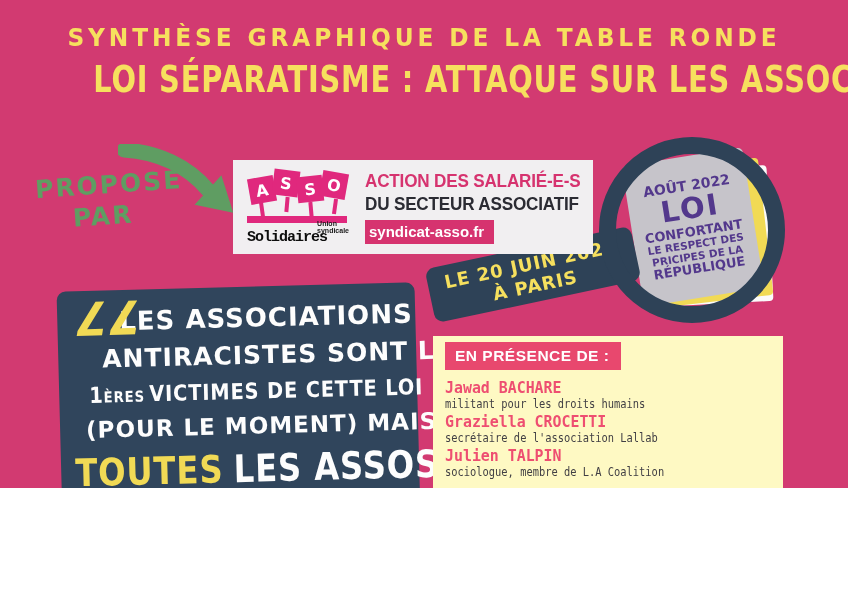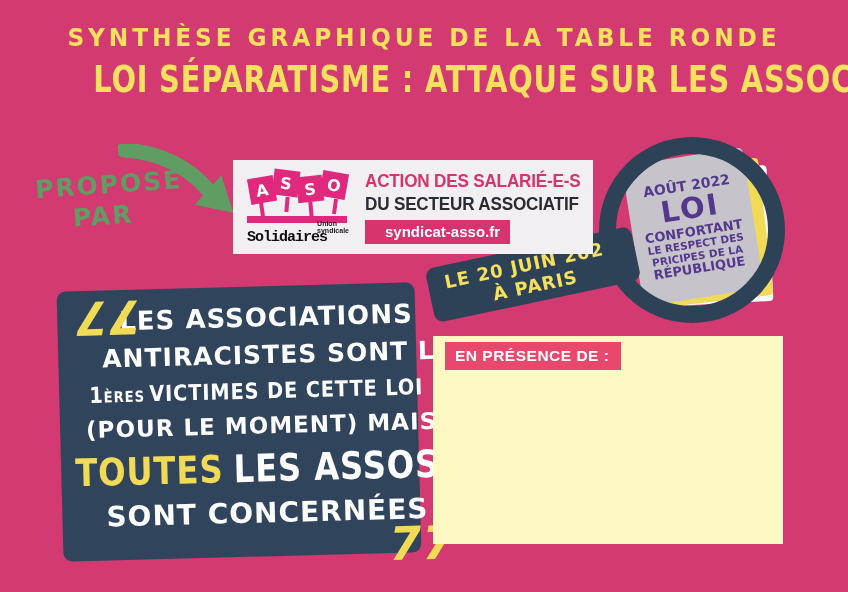--- a/index.html
+++ b/index.html
@@ -1,17 +1,17 @@
 <!DOCTYPE html>
 <html><head>
 <meta charset="utf-8">
 <style>
   html,body{margin:0;padding:0;}
   #stage{
-    position:relative; width:848px; height:592px; overflow:hidden;
+    position:relative; width:848px; height:488px; overflow:hidden;
     background:#d23a71;
     font-family:"Liberation Sans", sans-serif;
   }
   
   .title-wrap{position:absolute; left:0; right:0; text-align:center; color:#f6e05e;}
   #subtitle{top:24px; font-size:24px; font-weight:bold; letter-spacing:4px;
     transform:scaleX(.97); transform-origin:center; font-family:"DejaVu Sans",sans-serif;}
   #main-title{top:58px; font-size:37px; font-weight:bold; letter-spacing:1px;
     transform:scaleX(.78); transform-origin:center; white-space:nowrap;
     font-family:"DejaVu Sans",sans-serif;}
@@ -36,21 +36,21 @@
   #union-small{position:absolute; top:-9px; right:2px; font-size:7px; line-height:1.05;
     font-weight:bold; color:#1a1a1a; text-align:left;}
   #solidaires{font-family:Liberation Mono, monospace; font-weight:bold; font-size:15px;
     color:#0d0d0d; letter-spacing:-1px;}
   #logo-right{display:flex; flex-direction:column; gap:1px;}
   .tagline{font-size:19px; font-weight:bold; letter-spacing:-.2px;
     transform:scaleX(.9); transform-origin:left; white-space:nowrap;}
   #tagline-1{color:#d6336f;}
   #tagline-2{color:#2b2b33;}
   #website-badge{background:#d6336f; color:#fff; font-weight:bold; font-size:15px;
-    padding:3px 10px 4px 20px; width:fit-content; margin-top:4px;}
+    padding:3px 10px 4px 4px; width:fit-content; margin-top:4px;}
   
   .sheet{position:absolute; border-radius:4px;}
   #sheet-white{left:652px; top:168px; width:118px; height:136px; background:#fbfafb;
     transform:rotate(-3deg); z-index:1;}
   #sheet-yellow{left:646px; top:164px; width:120px; height:138px; background:#f1da55;
     transform:rotate(-6.5deg); z-index:2;}
   #law-doc{position:absolute; left:632px; top:156px; width:122px; height:142px;
     background:#c6c4ca; border-radius:5px; transform:rotate(-9deg); z-index:3;
     display:flex; flex-direction:column; align-items:center; justify-content:center;
     color:#53388c; font-weight:bold; text-align:center; line-height:1.1;
@@ -168,16 +168,28 @@
     <div id="q3" class="q-line"><span>1</span><span class="ord">ÈRES</span><span class="rest">VICTIMES DE CETTE LOI</span></div>
     <div id="q4" class="q-line">(POUR LE MOMENT) MAIS</div>
     <div id="q5" class="q-line"><span class="emph">TOUTES</span><span class="rest">LES ASSOS</span></div>
     <div id="q6" class="q-line">SONT CONCERNÉES</div>
     <div id="close-quote" class="qmark">77</div>
   </div>
 
   <div id="attendees-card">
     <div id="attendees-header">EN PRÉSENCE DE :</div>
     <div id="people">
+      <div class="person">
+        <div class="person-name">Jawad BACHARE</div>
+        <div class="person-role">militant pour les droits humains</div>
+      </div>
+      <div class="person">
+        <div class="person-name">Graziella CROCETTI</div>
+        <div class="person-role">secrétaire de l'association Lallab</div>
+      </div>
+      <div class="person">
+        <div class="person-name">Julien TALPIN</div>
+        <div class="person-role">sociologue, membre de L.A Coalition</div>
+      </div>
     </div>
   </div>
 
 </div>
 
 </body></html>

